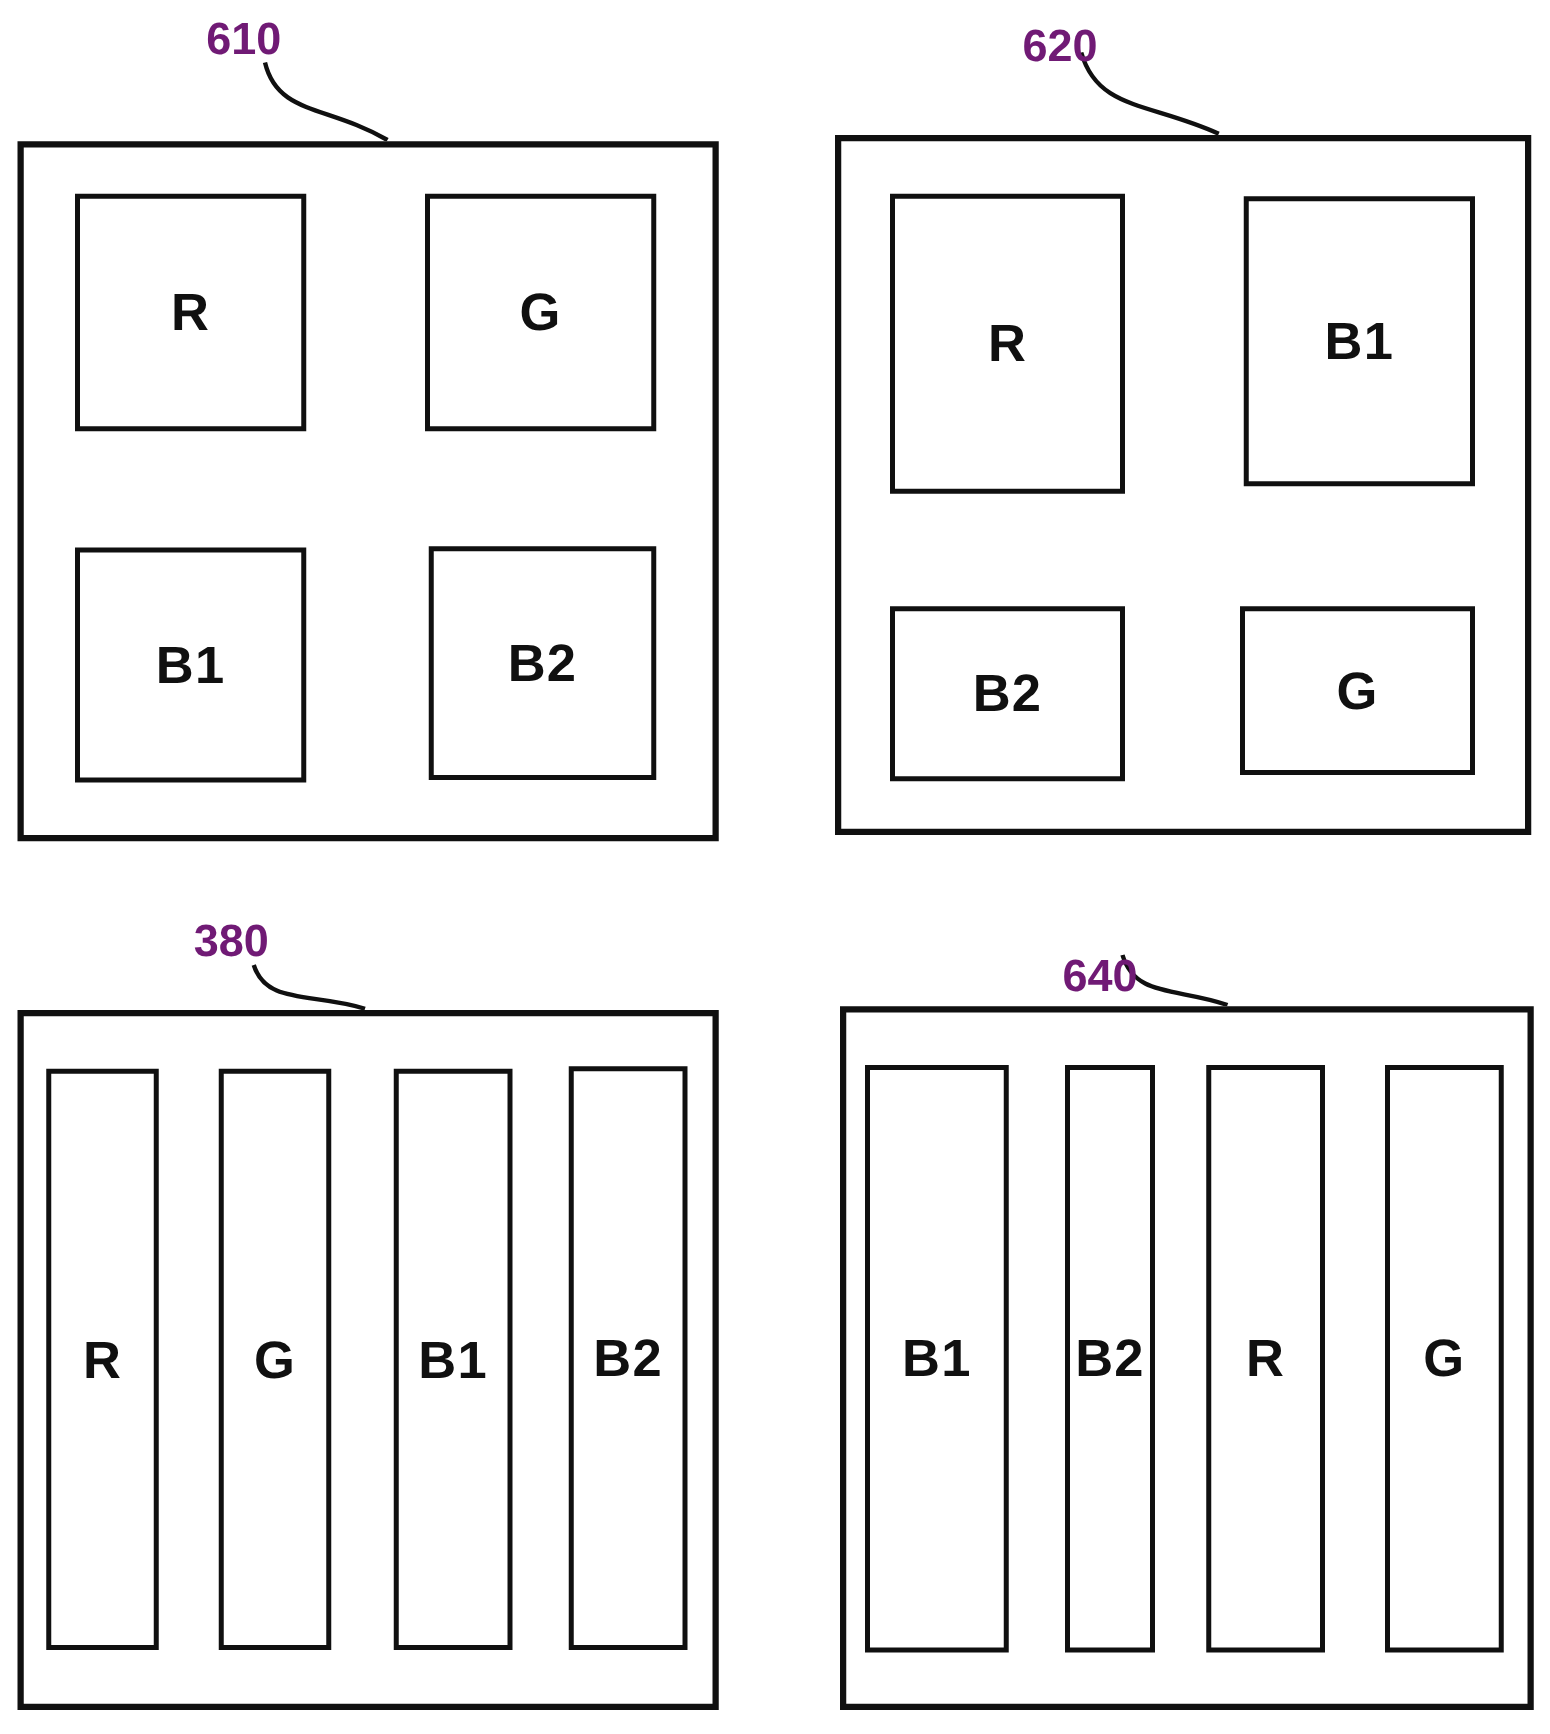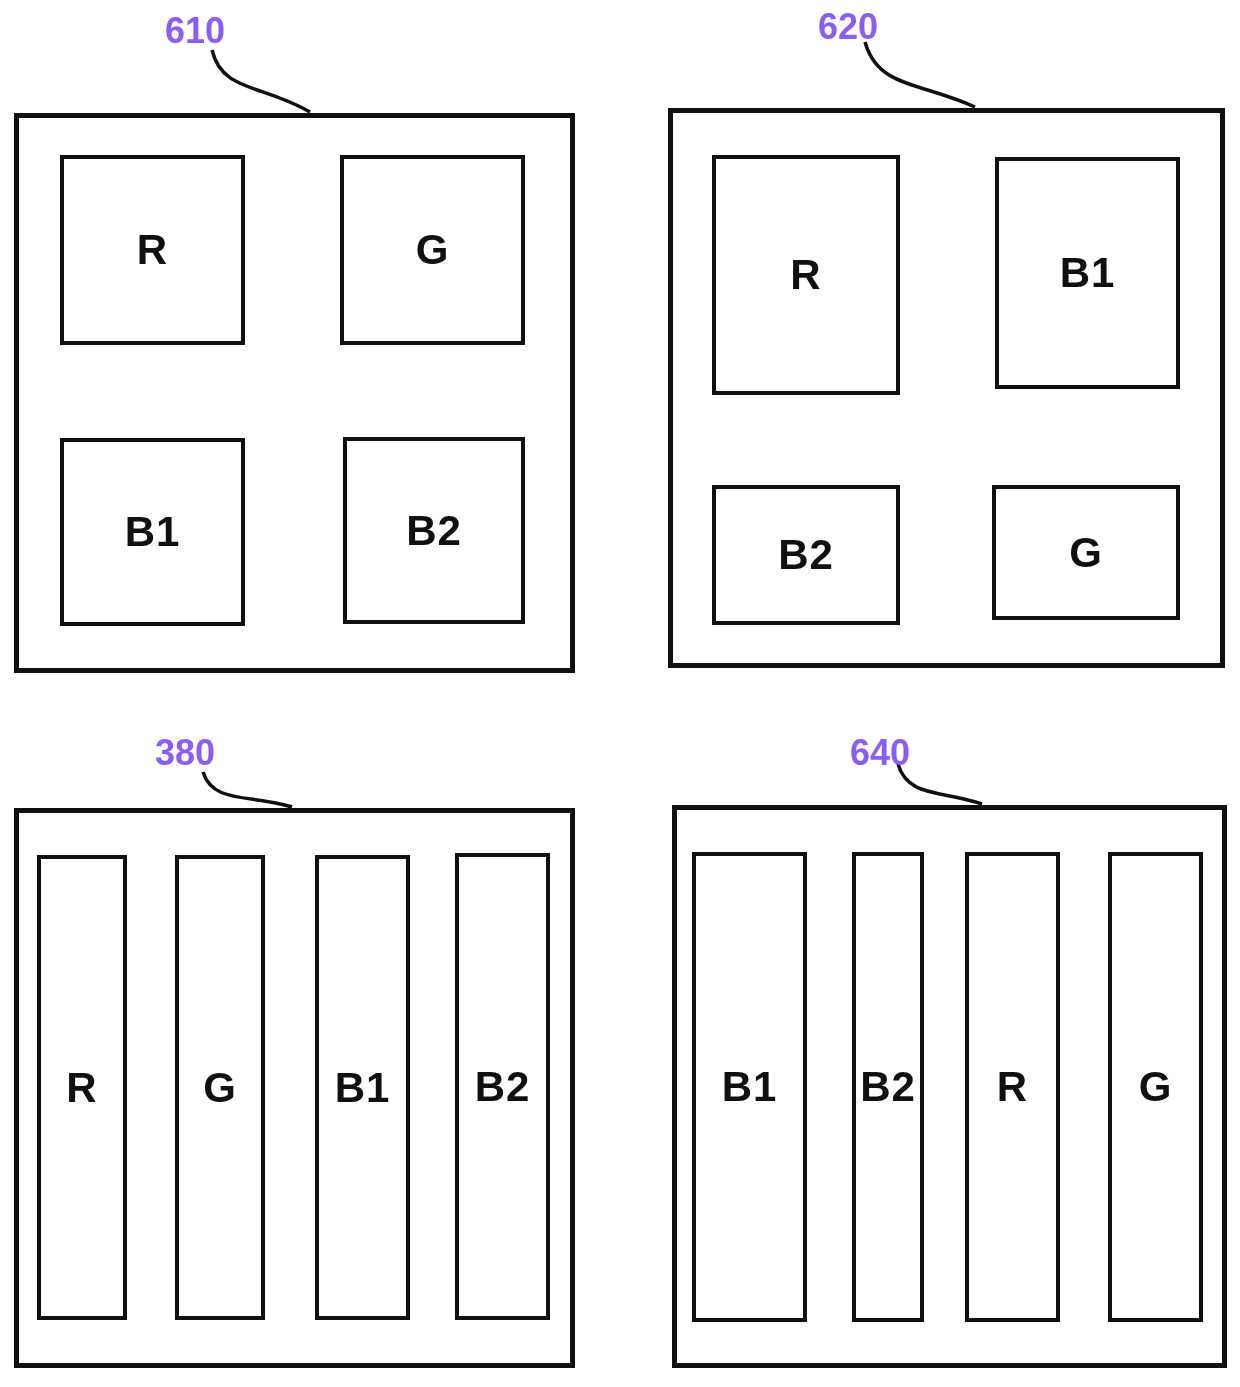--- a/index.html
+++ b/index.html
@@ -38,21 +38,21 @@
     font-weight: bold;
     font-size: 42px;
     color: #101010;
     letter-spacing: 1px;
   }
   .panel-label {
     position: absolute;
     transform: translateX(-50%);
     font-weight: bold;
     font-size: 36px;
-    color: #8b5cf6;
+    color: #701a75;
   }
 
   
   .p610 { left: 14px; top: 113px; width: 561px; height: 560px; }
   .p610 .c0 { left: 41px;  top: 37px;  width: 185px; height: 190px; }
   .p610 .c1 { left: 321px; top: 37px;  width: 185px; height: 190px; }
   .p610 .c2 { left: 41px;  top: 320px; width: 185px; height: 188px; }
   .p610 .c3 { left: 324px; top: 319px; width: 182px; height: 187px; }
 
   
@@ -70,23 +70,23 @@
   .p630 .c3 { left: 436px; top: 40px; width: 95px; height: 467px; }
 
   
   .p640 { left: 672px; top: 805px; width: 555px; height: 563px; }
   .p640 .c0 { left: 15px;  top: 42px; width: 115px; height: 470px; }
   .p640 .c1 { left: 175px; top: 42px; width: 72px;  height: 470px; }
   .p640 .c2 { left: 288px; top: 42px; width: 95px;  height: 470px; }
   .p640 .c3 { left: 431px; top: 42px; width: 95px;  height: 470px; }
 
   .lbl610 { left: 195px; top: 10px; }
-  .lbl620 { left: 848px; top: 6px; }
+  .lbl620 { left: 848px; top: 16px; }
   .lbl630 { left: 185px; top: 732px; }
-  .lbl640 { left: 880px; top: 732px; }
+  .lbl640 { left: 880px; top: 760px; }
 </style>
 </head>
 <body>
 
 <div class="page">
 
   <svg class="leaders" viewBox="0 0 1240 1387">
     <path d="M 212 50 C 222 92, 262 84, 310 112" fill="none" stroke="#101010" stroke-width="3.5"></path>
     <path d="M 865 42 C 878 88, 920 82, 975 107" fill="none" stroke="#101010" stroke-width="3.5"></path>
     <path d="M 203 772 C 213 804, 250 794, 292 807" fill="none" stroke="#101010" stroke-width="3.5"></path>

